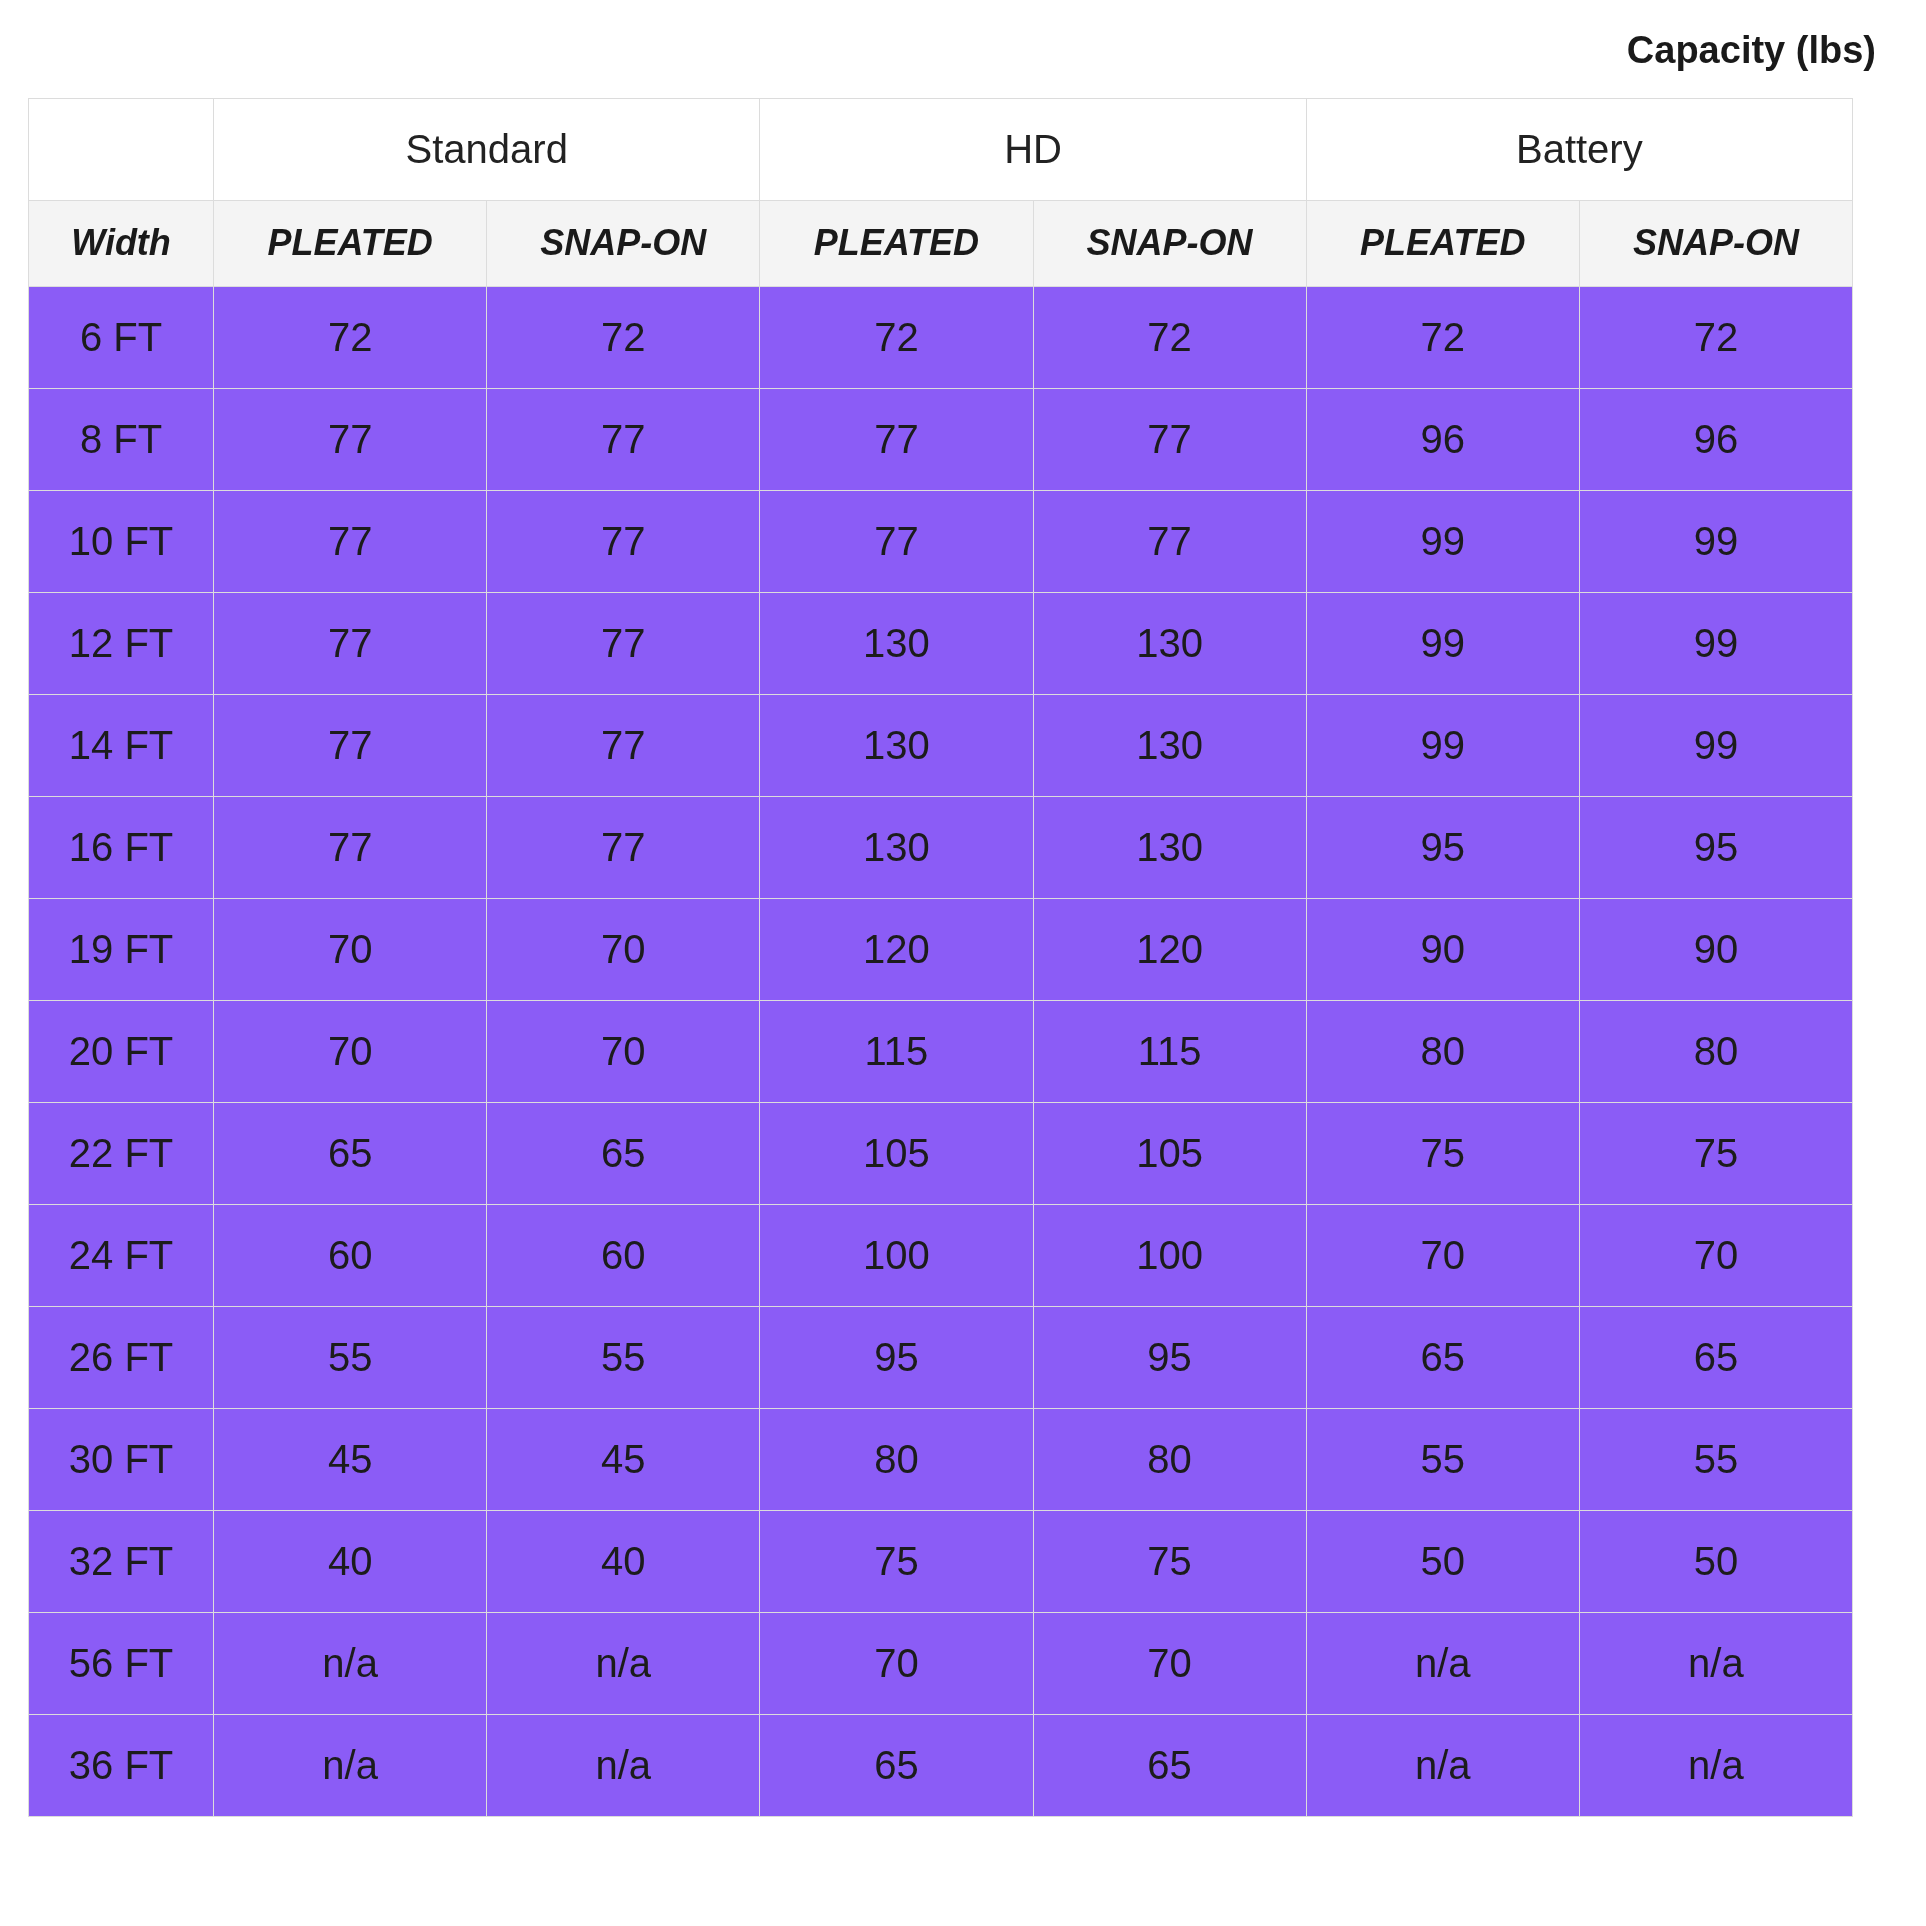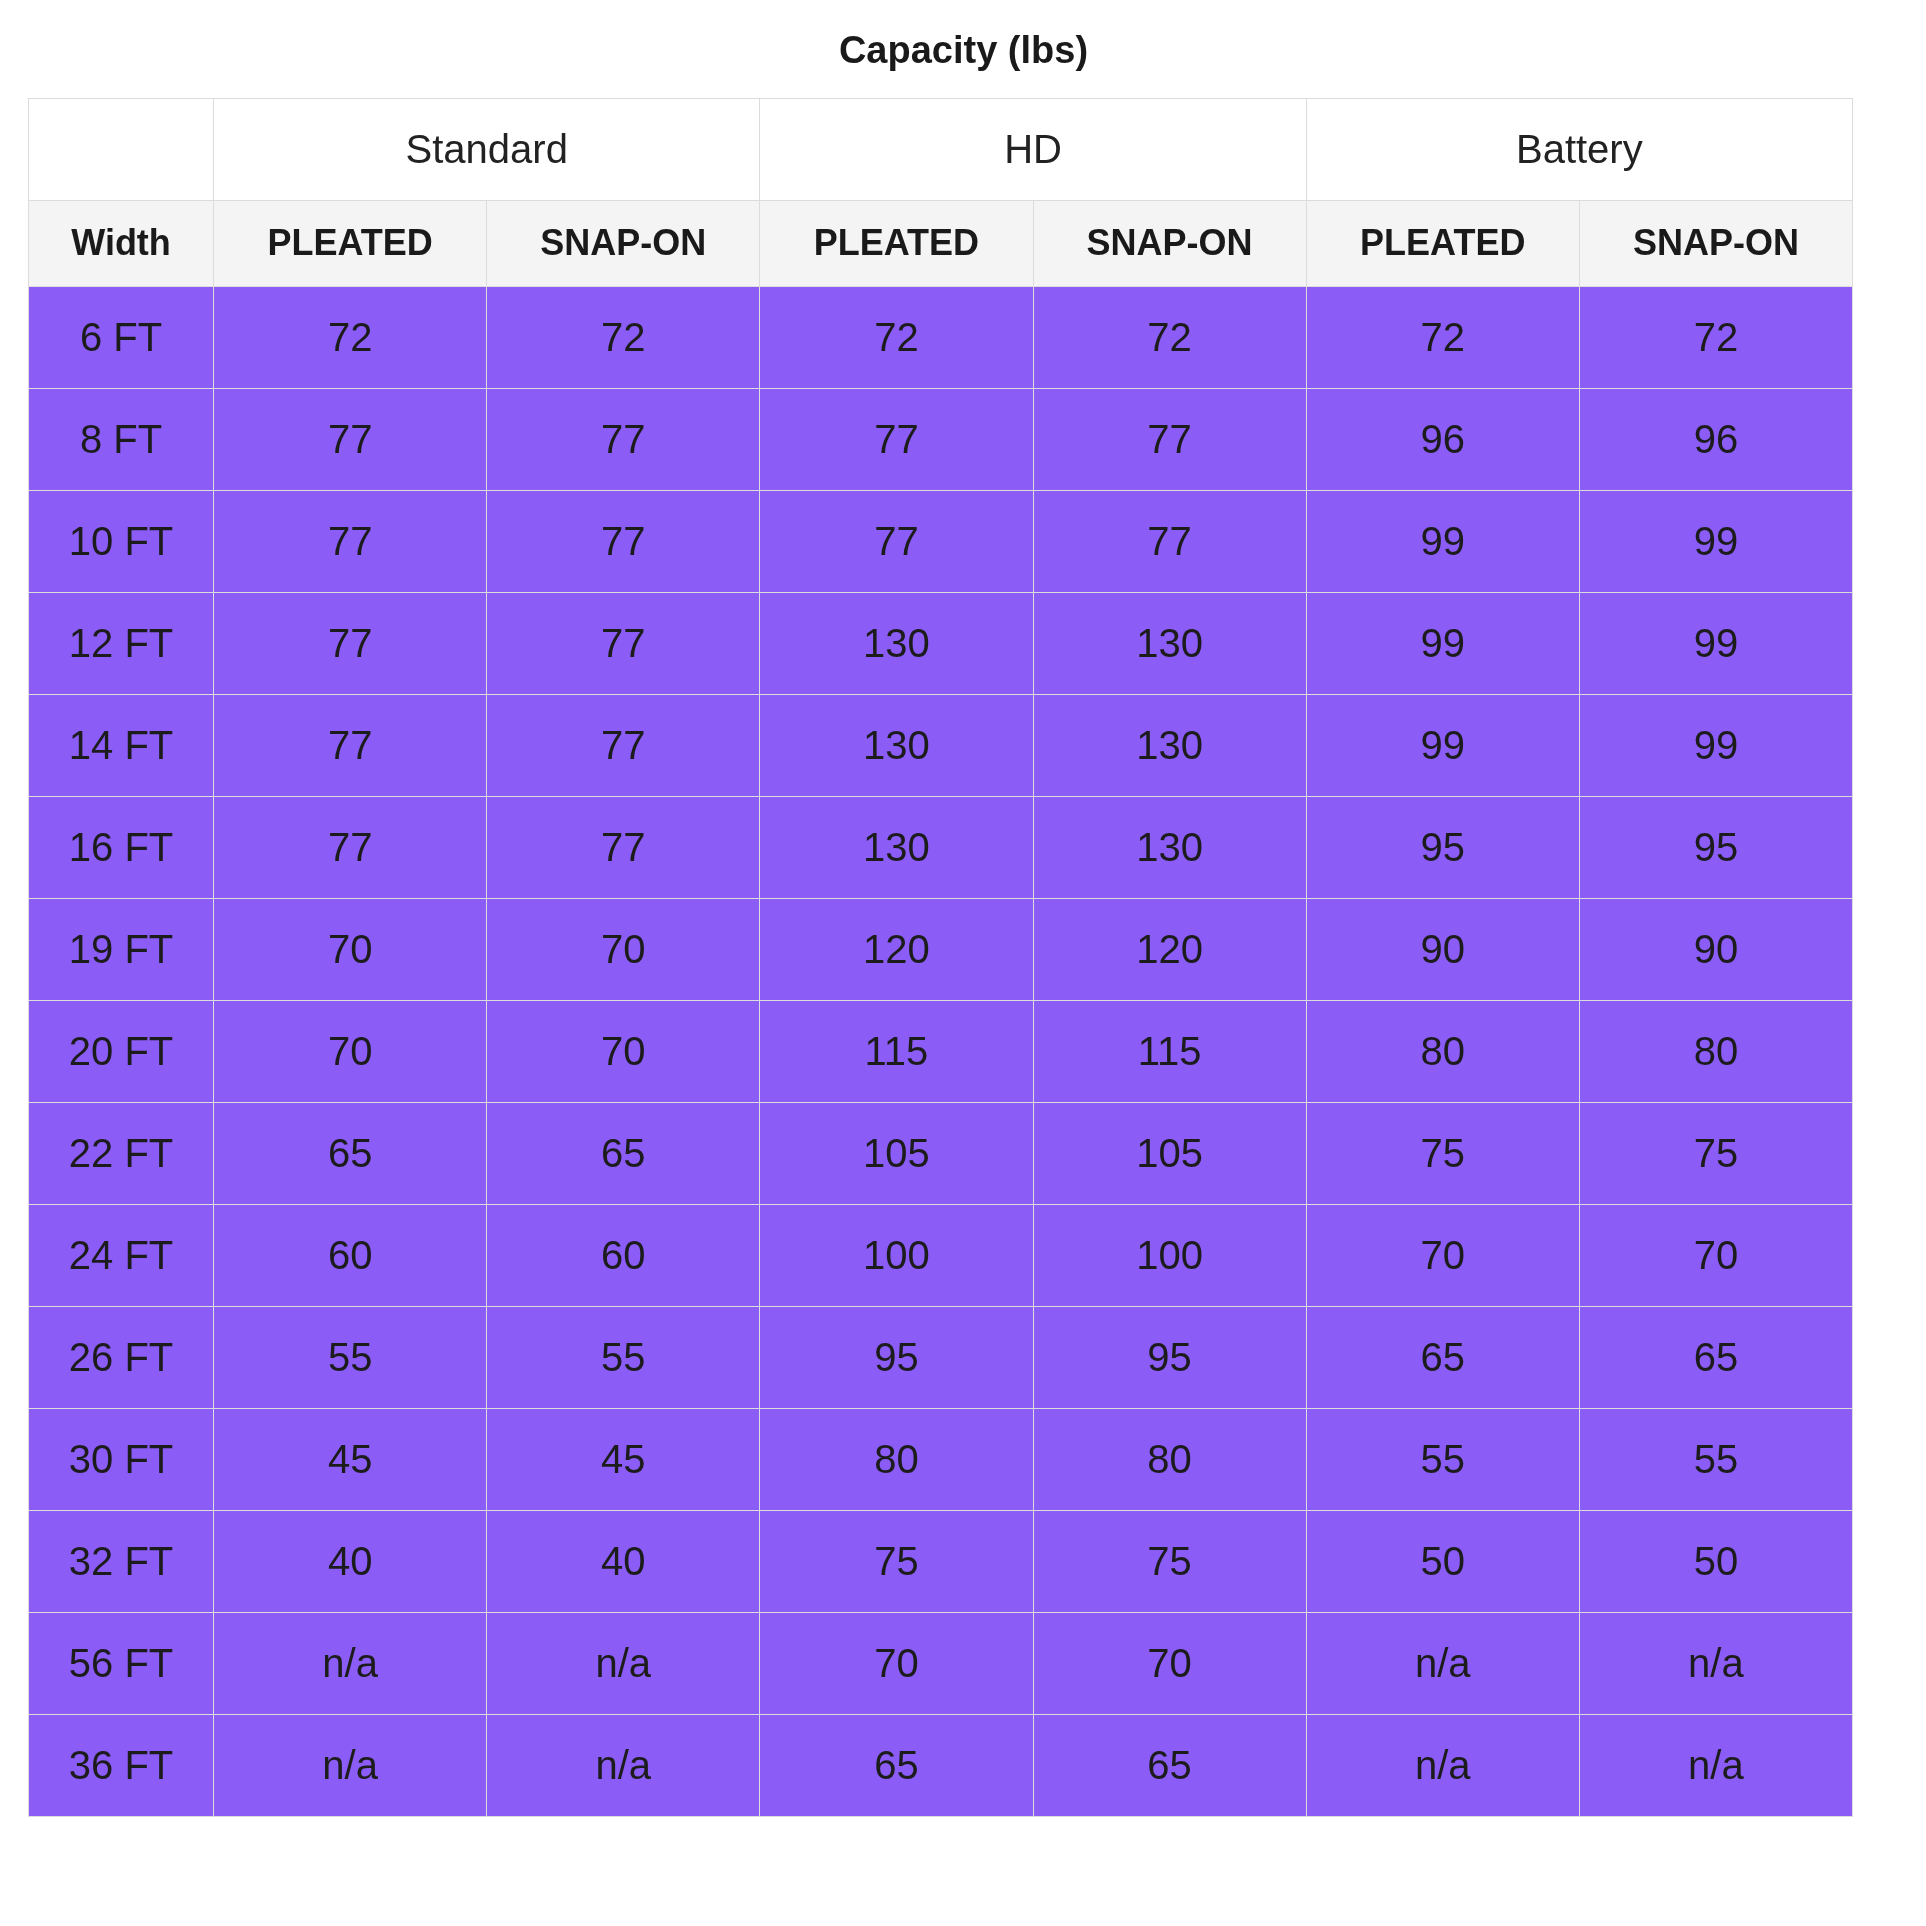--- a/index.html
+++ b/index.html
@@ -10,21 +10,21 @@
     font-family: "Liberation Sans", sans-serif;
     color: #1c1c1c;
   }
   .page {
     width: 1926px;
     padding-top: 25.6px;
   }
   .chart-title {
     width: 1825px;
     margin-left: 51px;
-    text-align: center;
+    text-align: right;
     font-size: 38px;
     font-weight: bold;
     line-height: 49px;
     margin-bottom: 23px;
     color: #1a1a1a;
   }
   table.capacity {
     margin-left: 28px;
     width: 1825px;
     border-collapse: collapse;
@@ -44,20 +44,21 @@
     font-size: 40px;
     font-weight: normal;
     color: #222222;
     background: #ffffff;
   }
   tr.group-row td.corner {
     background: #ffffff;
   }
   tr.colhead-row {
     height: 86px;
+    font-style: italic;
   }
   tr.colhead-row th {
     background: #f4f4f4;
     font-size: 36px;
     font-weight: bold;
     color: #1a1a1a;
   }
   tbody tr.data-row {
     height: 102px;
     background: #8b5cf6;

